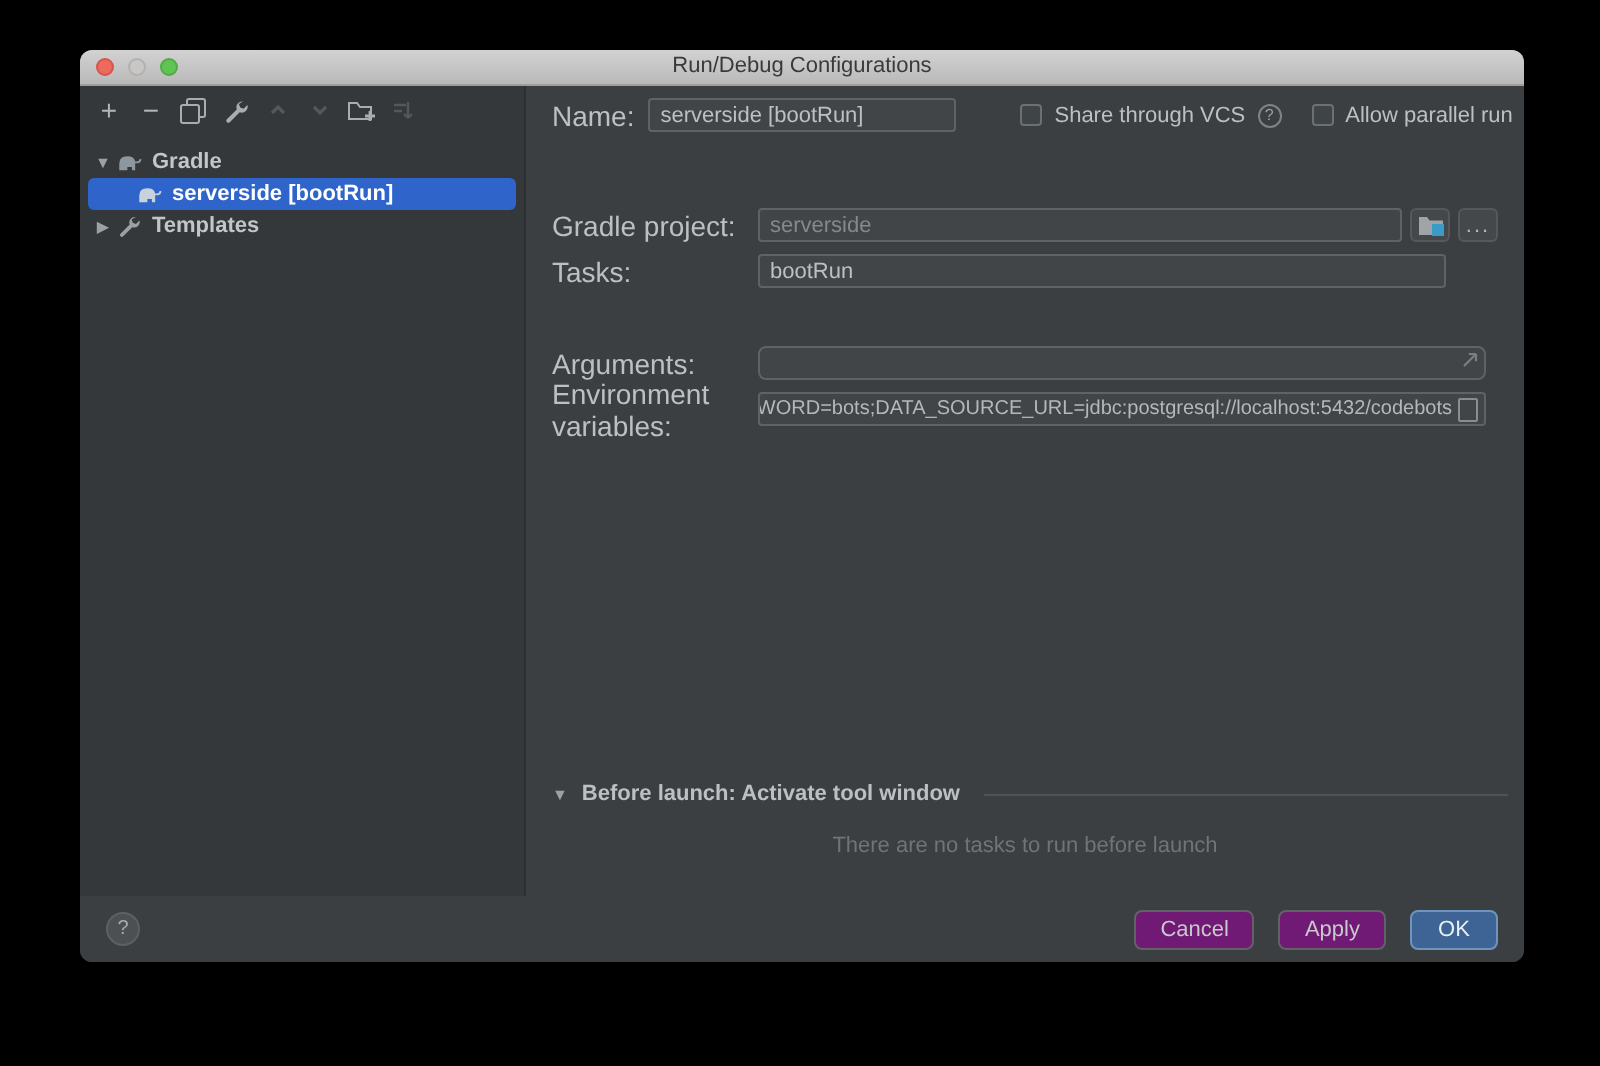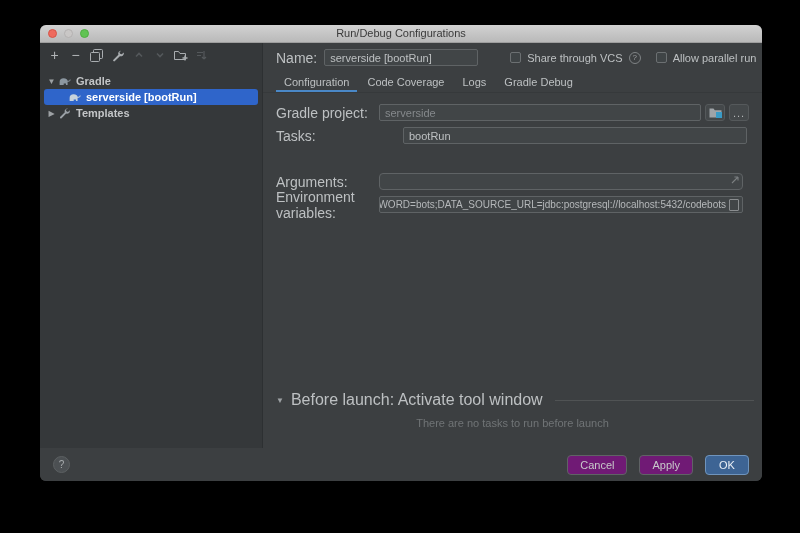--- a/index.html
+++ b/index.html
@@ -66,38 +66,38 @@
     position:absolute;top:31px;left:0;right:0;height:18px;
     border-bottom:1px solid #36393b;padding-left:13px;display:flex;gap:2px;
   }
   .tab{font-size:11px;color:#bdc0c2;padding:0 8px;line-height:17px;cursor:default;}
   .tab.active{border-bottom:2px solid #4a88c7;}
   
   .form-row{position:absolute;left:13px;display:flex;align-items:center;height:17px;}
   .form-row .lbl{width:103px;flex:none;}
   .fwrap{position:relative;display:flex;align-items:center;}
   .field.gp{width:322px;color:#85898c;}
-  .field.tasks{width:344px;margin-left:24px;}
+  .field.tasks{width:344px;}
   .field.expandable{width:364px;border-radius:4px;}
   .expand-ic{position:absolute;right:4px;top:3px;}
   .icon-btn{
     width:20px;height:17px;margin-left:4px;background:#44484a;border:1px solid #55595b;
     border-radius:3px;display:flex;align-items:center;justify-content:center;box-sizing:border-box;
   }
   .icon-btn .glyph{color:#b2b5b7;font-size:11px;line-height:8px;letter-spacing:1px;}
   .env-field{
     width:364px;height:17px;box-sizing:border-box;background:#414547;border:1px solid #5f6365;
     border-radius:2px;display:flex;align-items:center;justify-content:flex-end;overflow:hidden;padding:0 3px 0 0;
   }
   .env-text{font-size:10px;color:#b5b8ba;white-space:nowrap;flex:none;margin-right:3px;}
   .browse-box{width:8px;height:10px;border:1px solid #8a8d8f;border-radius:1px;flex:none;}
   
   .before-launch{position:absolute;top:348px;left:13px;right:8px;display:flex;align-items:center;}
   .before-launch .expander{font-size:8px;color:#9da1a4;margin-right:7px;}
-  .before-launch .bl-title{font-size:16px;color:#bdc0c2;white-space:nowrap;}
+  .before-launch .bl-title{font-size:11px;color:#bdc0c2;white-space:nowrap;font-weight:bold;}
   .bl-line{flex:1;height:1px;background:#505354;margin-left:12px;}
   .empty-msg{position:absolute;top:374px;left:0;right:0;text-align:center;font-size:11px;color:#707476;}
   
   .footer{
     position:absolute;bottom:0;left:0;right:0;height:33px;background:#3c3f41;
     display:flex;align-items:center;padding:0 13px;box-sizing:border-box;
   }
   .help-circle-lg{
     width:17px;height:17px;border-radius:50%;background:#4c5053;border:1px solid #5c6062;
     box-sizing:border-box;color:#a8acae;font-size:10px;line-height:15px;text-align:center;
@@ -214,26 +214,20 @@
     <div class="name-row">
       <span class="lbl">Name:</span>
       <input class="field" type="text" value="serverside [bootRun]" style="">
       <span class="chk" style="margin-left:32px;"></span>
       <span class="chk-lbl">Share through VCS</span>
       <span class="help-circle-sm">?</span>
       <span class="chk" style="margin-left:15px;"></span>
       <span class="chk-lbl">Allow parallel run</span>
     </div>
 
-    <div class="tabs-row">
-      <span class="tab active">Configuration</span>
-      <span class="tab">Code Coverage</span>
-      <span class="tab">Logs</span>
-      <span class="tab">Gradle Debug</span>
-    </div>
 
     <div class="form-row" style="top:61px;">
       <span class="lbl">Gradle project:</span>
       <input class="field gp" type="text" value="serverside" style="">
       <span class="icon-btn">
         <span>
           <svg width="13" height="11" viewBox="0 0 13 11">
               <path d="M0.5 1.5 h4 l1.3 1.7 h6.7 v7.3 h-12 z" fill="#9fa4a8"></path>
               <rect x="7" y="5" width="6" height="6" fill="#3a9bc6"></rect>
             </svg>

